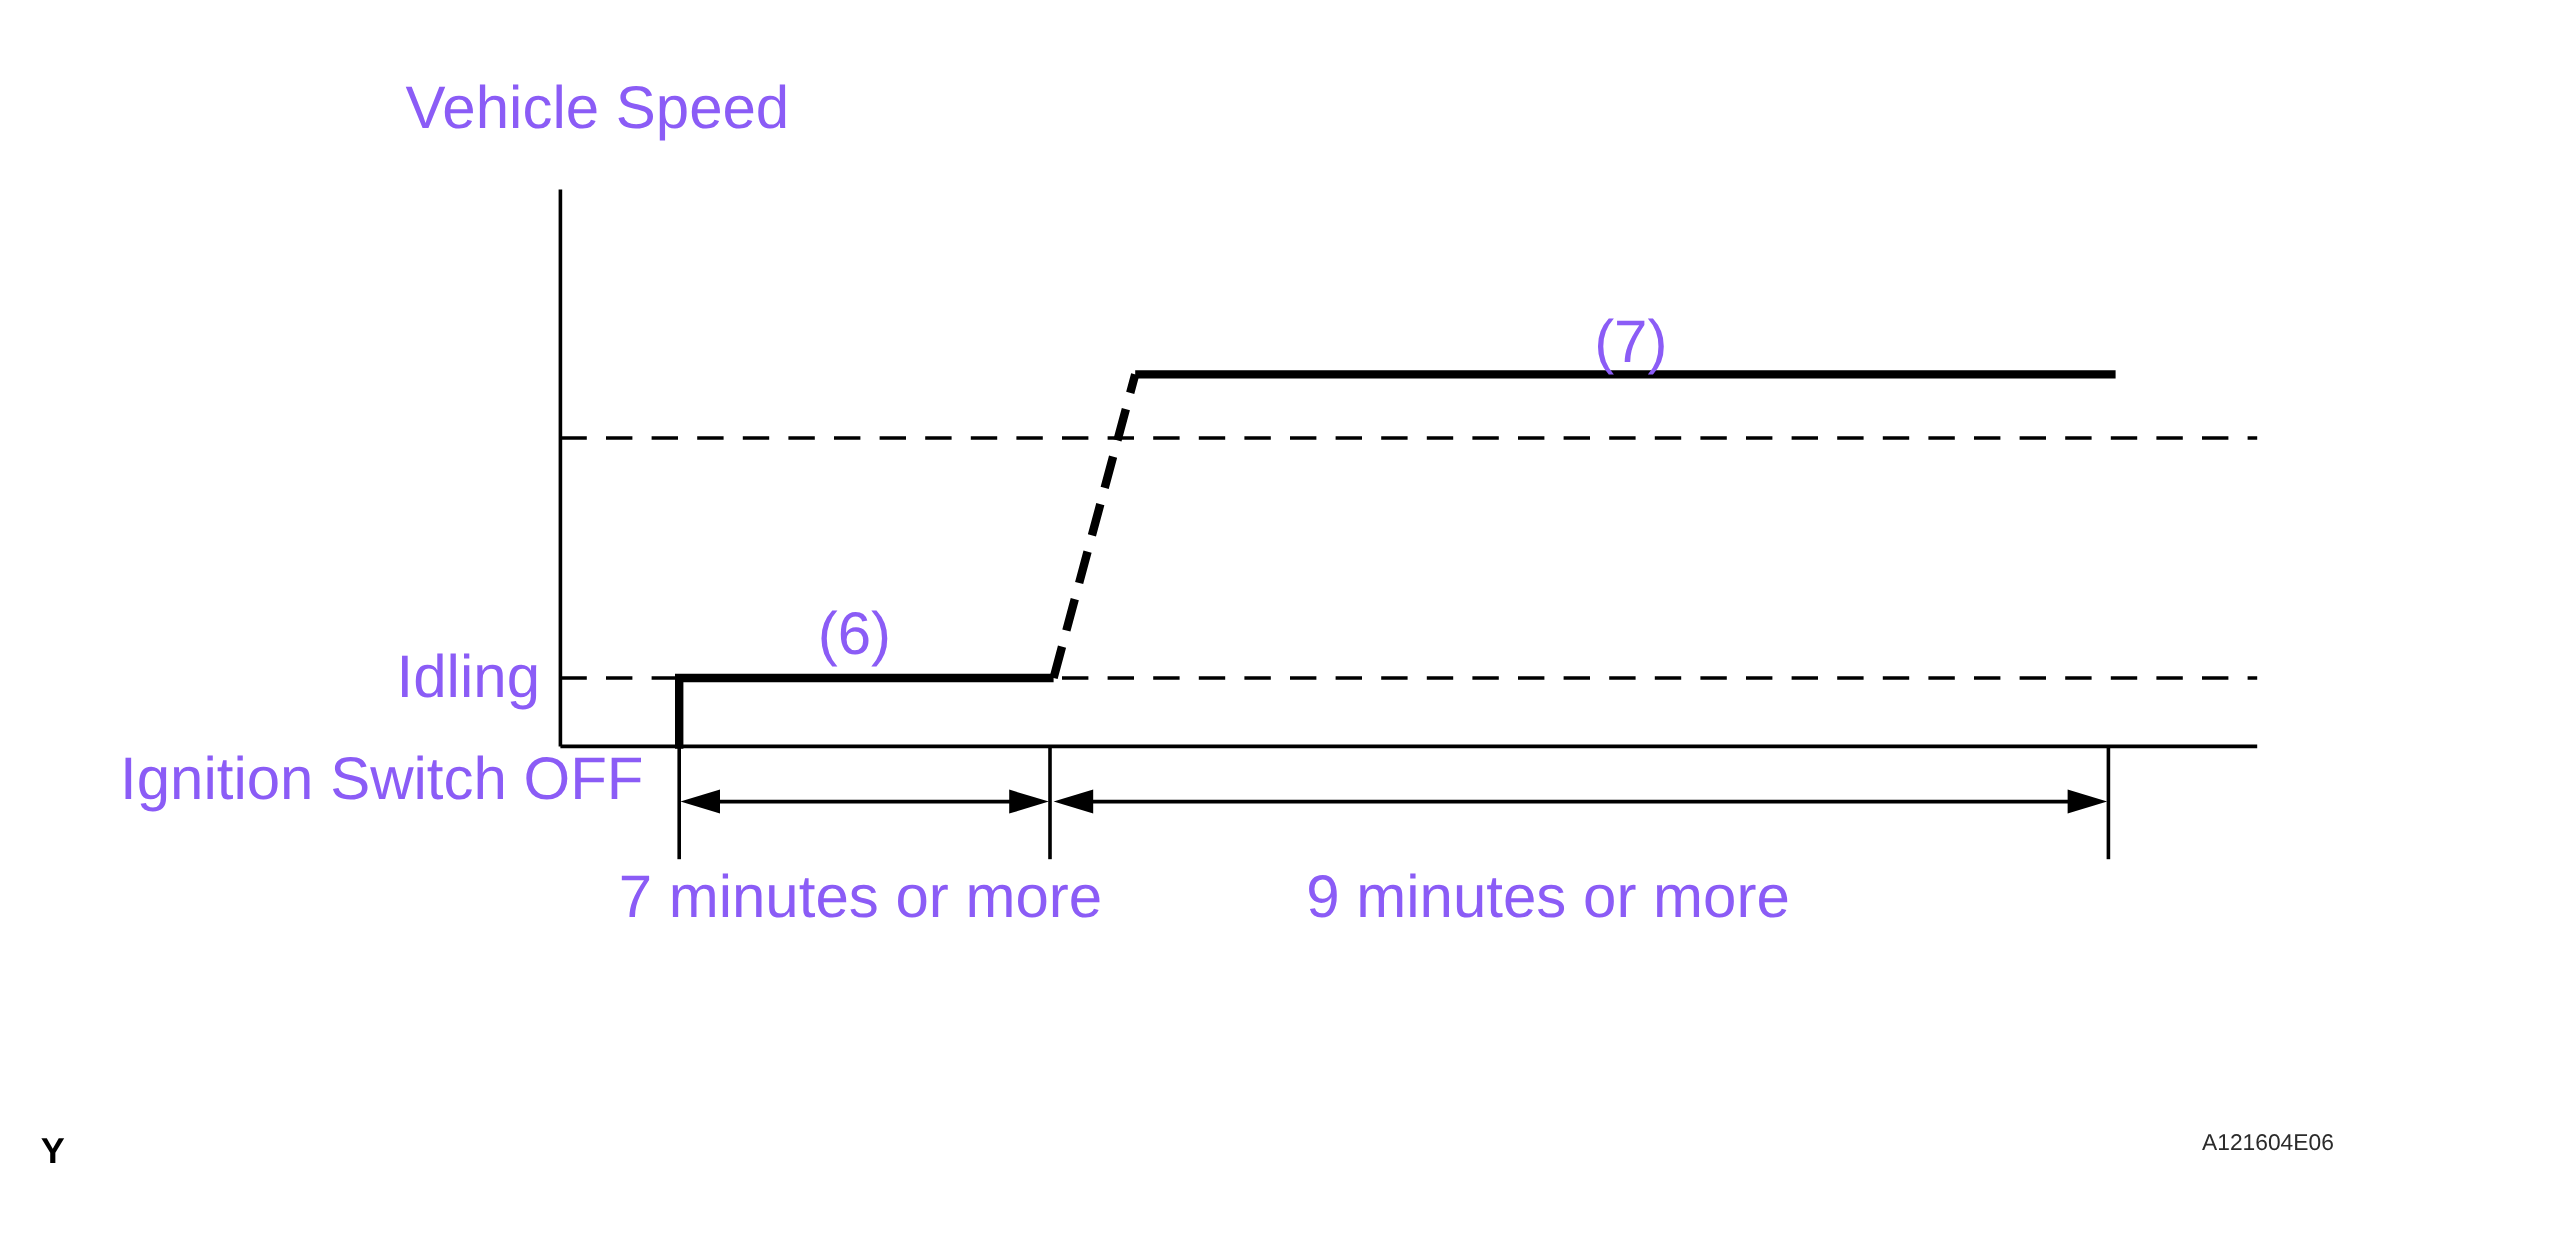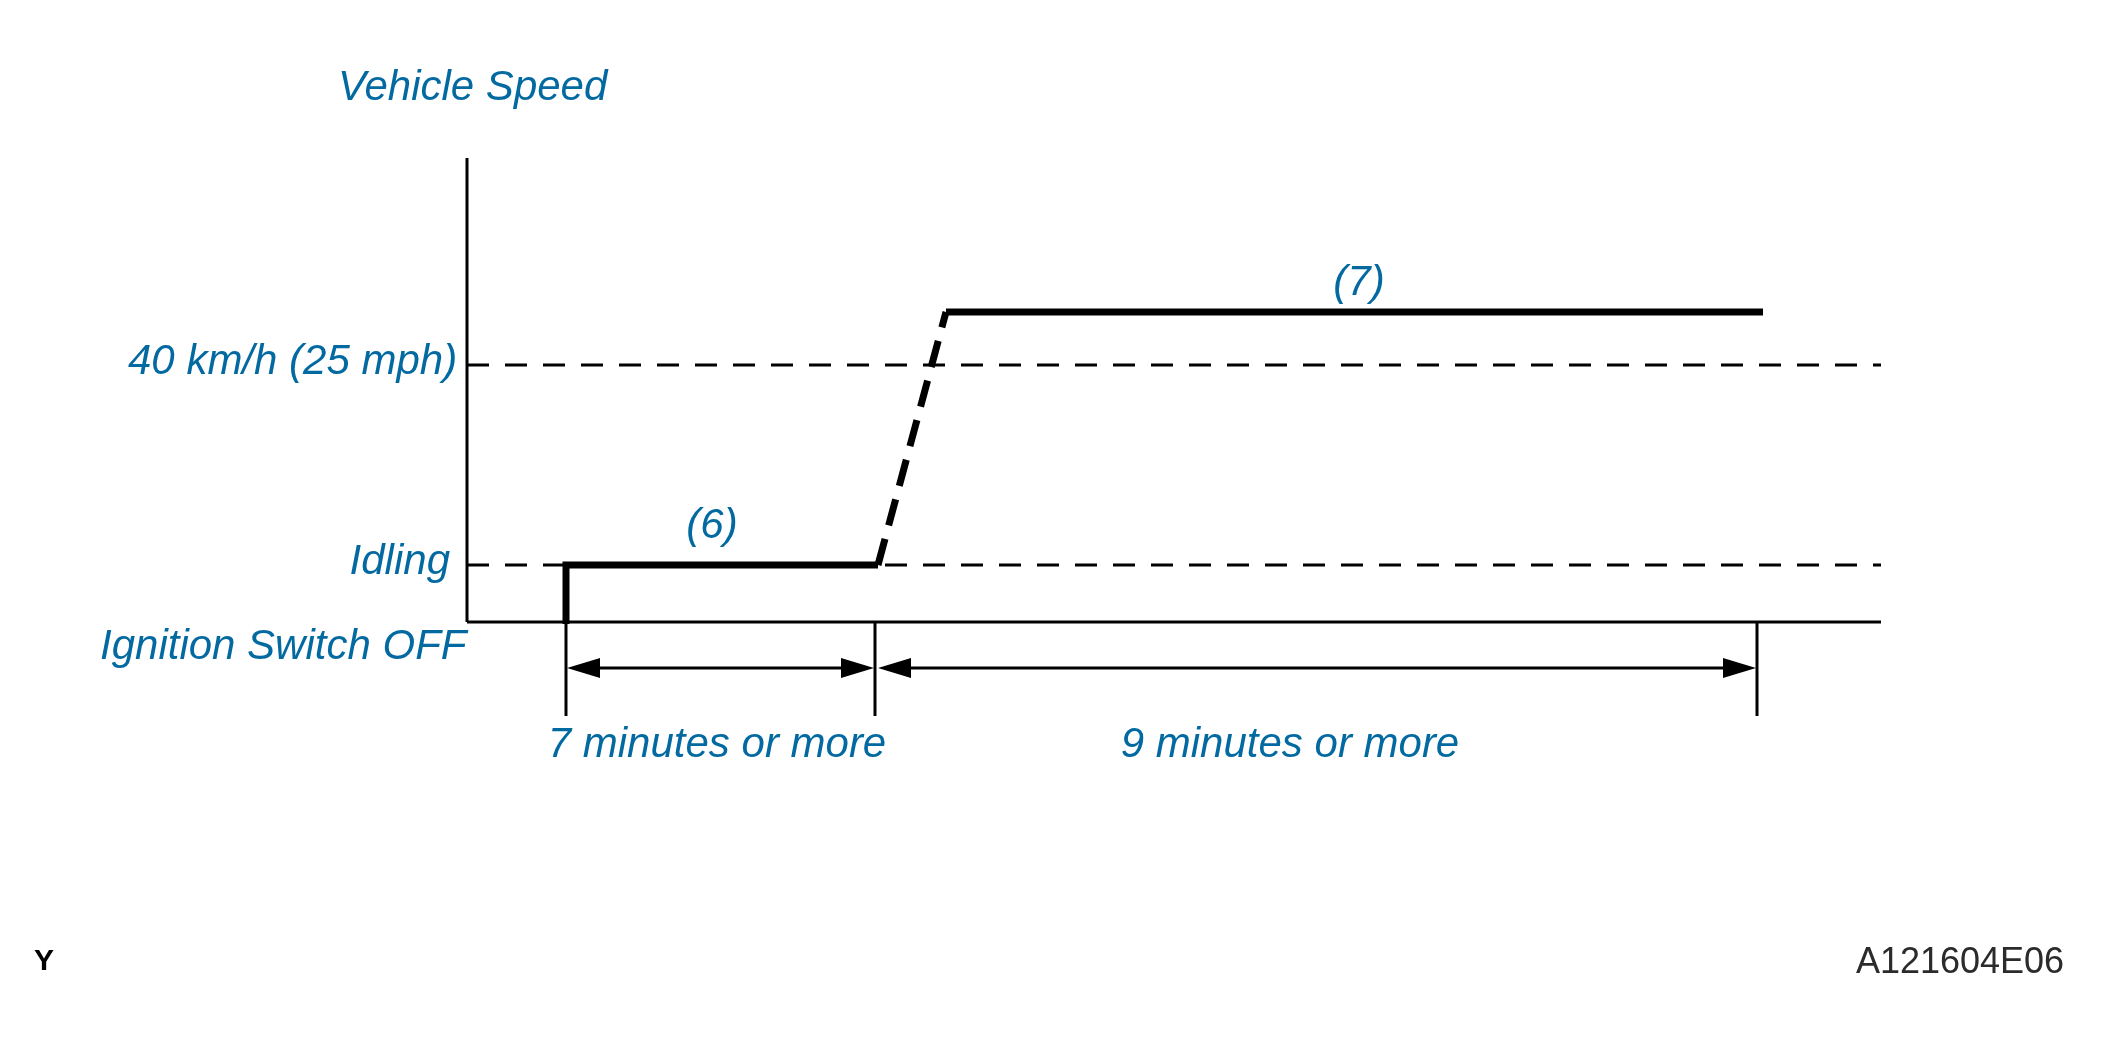--- a/index.html
+++ b/index.html
@@ -16,39 +16,38 @@
     color: #000000;
     overflow: hidden;
   }
   #diagram-svg {
     position: absolute;
     left: 0;
     top: 0;
   }
   .lbl {
     position: absolute;
-    font-size: 42px;
+    font-size: 50px;
     line-height: 1.14;
     white-space: nowrap;
-    color: #0369a1;
-    font-style: italic;
+    color: #8b5cf6;
   }
   .lbl.right { text-align: right; }
   .lbl.center { text-align: center; }
   .footer-marker {
     position: absolute;
     font-size: 30px;
     font-weight: bold;
     line-height: 1;
   }
   .figure-code {
     position: absolute;
-    font-size: 36px;
+    font-size: 19px;
     line-height: 1;
-    text-align: center;
+    text-align: left;
     color: #2b2b2b;
   }
 </style>
 </head>
 <body>
 
 <div id="stage">
 
   <svg id="diagram-svg" width="2124" height="1048" viewBox="0 0 2124 1048">
 
@@ -78,21 +77,20 @@
 
     <g>
       <line x1="903" y1="668" x2="1730" y2="668" stroke="#000000" stroke-width="3"></line>
       <polygon points="878,668 911,658 911,678" fill="#000000"></polygon>
       <polygon points="1756,668 1723,658 1723,678" fill="#000000"></polygon>
     </g>
   </svg>
 
   <div class="lbl" style="left:338px; top:62px;">Vehicle Speed</div>
 
-  <div class="lbl right" style="left:128px; top:336px; width:322px;">40 km/h (25 mph)</div>
 
   <div class="lbl right" style="left:130px; top:536px; width:320px;">Idling</div>
 
   <div class="lbl right" style="left:100px; top:621px; width:355px;">Ignition Switch OFF</div>
 
   <div class="lbl center" style="left:652px; top:500px; width:120px;">(6)</div>
 
   <div class="lbl center" style="left:1299px; top:257px; width:120px;">(7)</div>
 
   <div class="lbl center" style="left:467px; top:719px; width:500px;">7 minutes or more</div>

